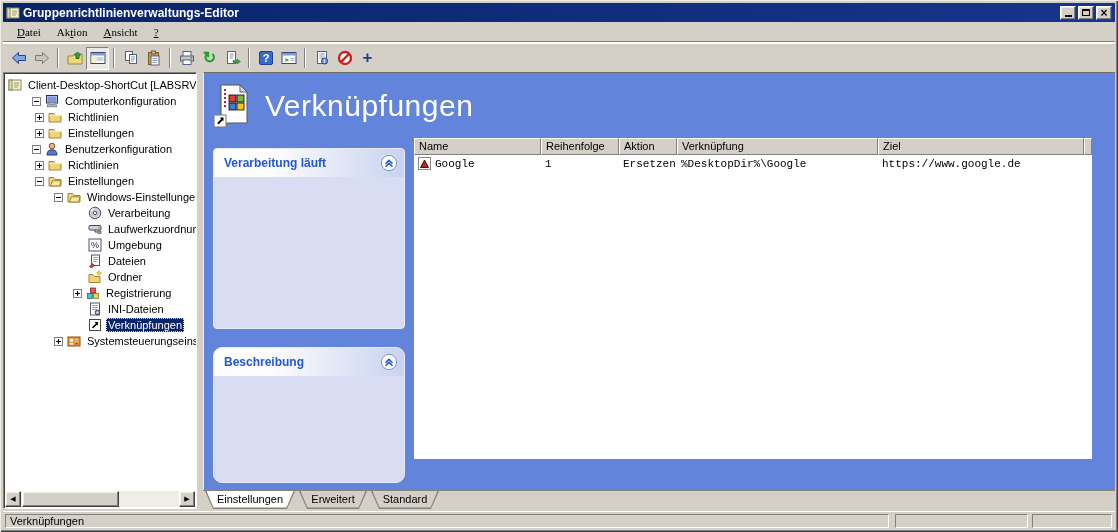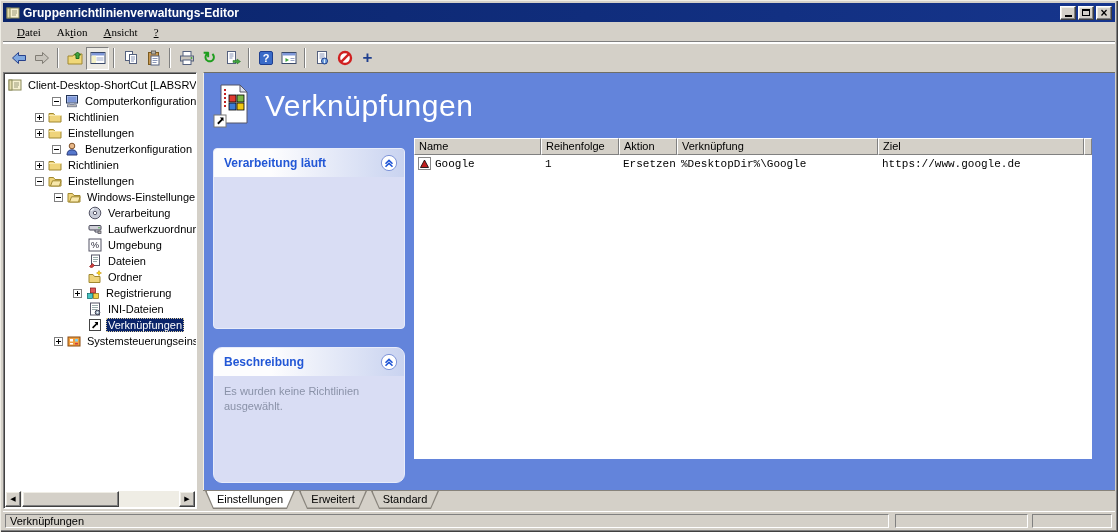--- a/index.html
+++ b/index.html
@@ -34,21 +34,21 @@
   .tbtn.pressed { border:1px solid; border-color:#808080 #fff #fff #808080; background:#ECEAE4; }
   .tsep { width:2px; height:20px; border-left:1px solid #808080; border-right:1px solid #fff; margin:0 4px; flex:none; }
   .g-refresh { color:#1E9E1E; font-size:16px; font-weight:bold; line-height:16px; }
   .g-add { color:#1F3F8F; font-size:17px; font-weight:bold; line-height:16px; }
 
   
   .tree-panel { position:absolute; left:3px; top:72px; width:194px; height:437px; background:#fff;
     border:1px solid; border-color:#808080 #FFFFFF #FFFFFF #808080; box-shadow:inset 1px 1px 0 #404040; overflow:hidden; }
   .tree { position:absolute; left:2px; top:4px; right:1px; }
   .trow { display:flex; align-items:center; height:16px; white-space:nowrap; }
-  .l0 { padding-left:2px; } .l1 { padding-left:14px;margin-left:32px; } .l2 { padding-left:29px; } .l3 { padding-left:48px; } .l4 { padding-left:67px; }
+  .l0 { padding-left:2px; } .l1 { padding-left:26px; } .l2 { padding-left:29px; } .l3 { padding-left:48px; } .l4 { padding-left:67px; }
   .exp { position:relative; width:9px; height:9px; border:1px solid #808080; background:#fff; flex:none; margin-right:4px; }
   .exp::before { content:""; position:absolute; left:1px; top:3px; width:5px; height:1px; background:#000; }
   .exp.plus::after { content:""; position:absolute; left:3px; top:1px; width:1px; height:5px; background:#000; }
   .exp0 { width:15px; flex:none; }
   .ticon { flex:none; margin-right:4px; }
   .tlabel { padding:1px 2px; }
   .tlabel.sel { background:#0A246A; color:#fff; outline:1px dotted #E0D0A0; outline-offset:-1px; }
 
   
   .hscroll { position:absolute; left:1px; right:1px; bottom:1px; height:16px; background:#EFEDE5; }
@@ -433,21 +433,20 @@
 
     <div class="panel panel2">
       <div class="panel-h">
         <span class="panel-title">Beschreibung</span>
         <svg width="18" height="18" viewBox="0 0 18 18">
           <circle cx="9" cy="9" r="7.6" fill="#fff" stroke="#7E94D8"></circle>
           <path d="M5.5 9.8 L9 6.4 L12.5 9.8" stroke="#2257D6" stroke-width="1.6" fill="none"></path>
           <path d="M5.5 12.8 L9 9.4 L12.5 12.8" stroke="#2257D6" stroke-width="1.6" fill="none"></path>
         </svg>
       </div>
-      <div class="panel-body">Es wurden keine Richtlinien ausgewählt.</div>
     </div>
 
     <div class="gtable">
       <div class="thead">
         <div class="th" style="width:127px">Name</div>
         <div class="th" style="width:78px">Reihenfolge</div>
         <div class="th" style="width:58px">Aktion</div>
         <div class="th" style="width:201px">Verknüpfung</div>
         <div class="th" style="width:206px">Ziel</div>
         <div class="th" style="width:8px"></div>

